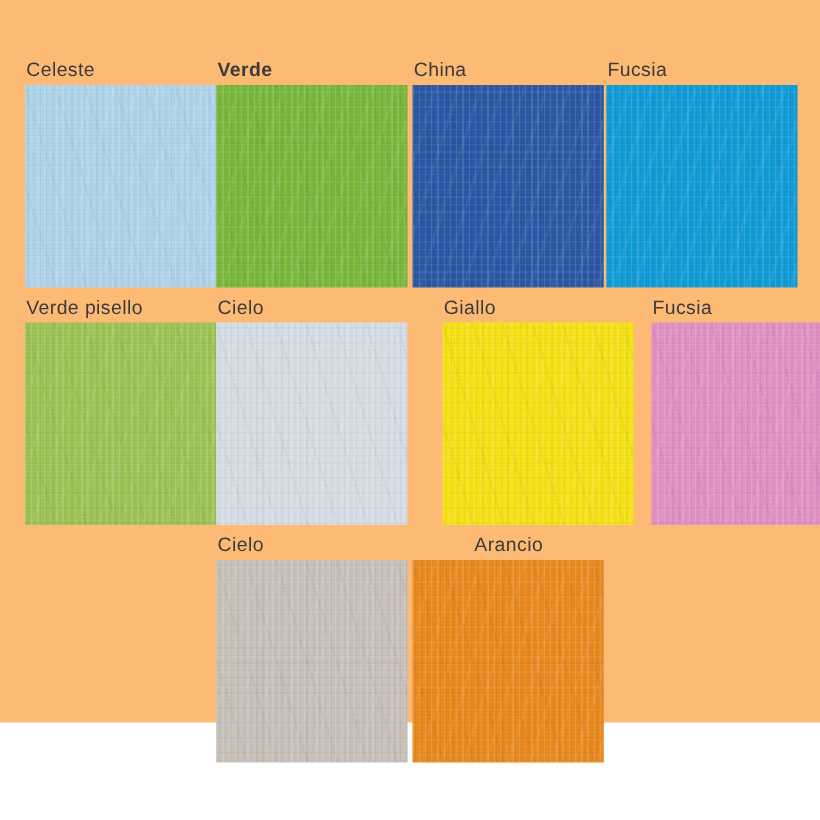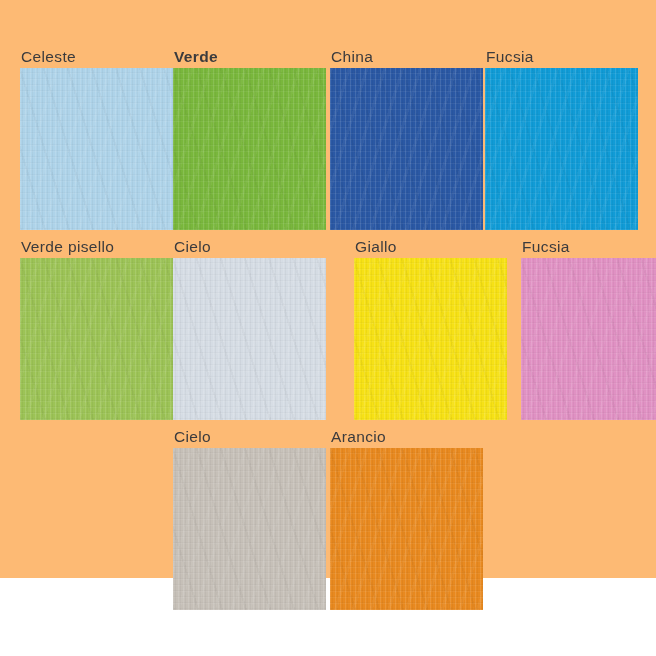--- a/index.html
+++ b/index.html
@@ -179,21 +179,21 @@
     </div>
     <div class="swatch-row" style="top: 428px; height: 182px;">
       <div class="swatch-cell" style="left: 173px;">
         <div class="swatch-label">Cielo</div>
         <div class="swatch-chip" style="background: rgb(198, 192, 184); margin-top: 0px;">
           <div class="tex-v"></div>
           <div class="tex-h"></div>
           <div class="tex-mottle"></div>
         </div>
       </div>
-      <div class="swatch-cell" style="left: 330px;">
+      <div class="swatch-cell" style="left: 330px; text-align: center;">
         <div class="swatch-label">Arancio</div>
         <div class="swatch-chip" style="background: rgb(232, 137, 31); margin-top: 0px;">
           <div class="tex-v"></div>
           <div class="tex-h"></div>
           <div class="tex-mottle"></div>
         </div>
       </div>
       <div class="swatch-cell cell-empty" style="left: 485px;"></div>
     </div>
   </div>

